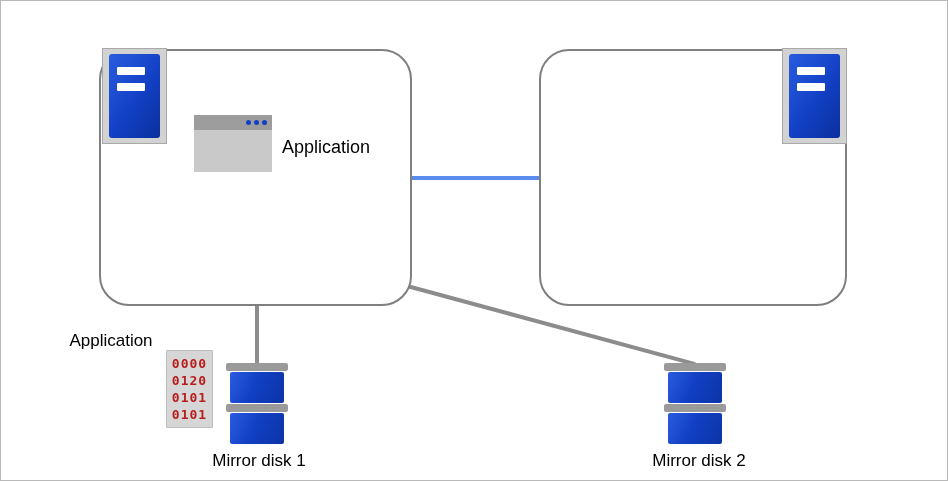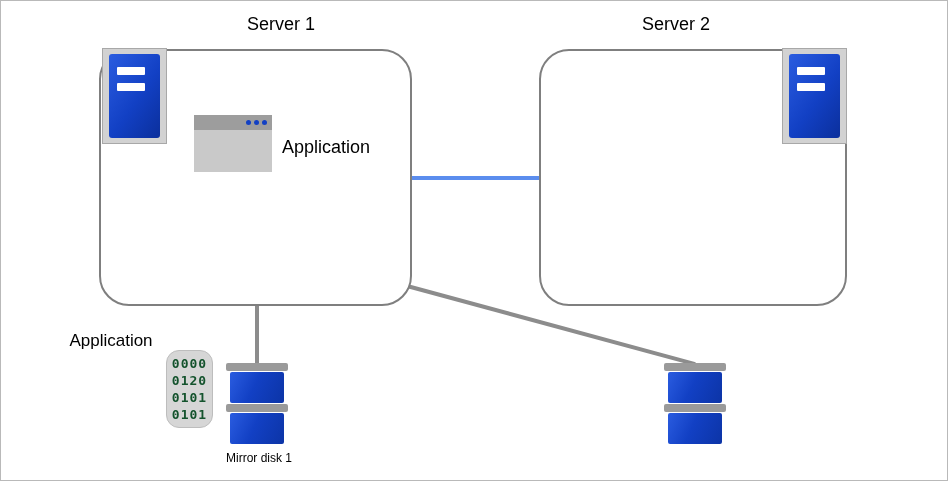--- a/index.html
+++ b/index.html
@@ -112,30 +112,30 @@
     color: #000000;
   }
 
   
   .binary-icon {
     position: absolute;
     left: 165px; top: 349px;
     width: 47px; height: 78px;
     background: #d6d6d6;
     border: 1px solid #bdbdbd;
-    border-radius: 13px;
+    border-radius: 1px;
     display: flex;
     flex-direction: column;
     justify-content: center;
     align-items: center;
     font-family: "DejaVu Sans Mono", monospace;
     font-weight: bold;
     font-size: 13px;
     line-height: 17px;
-    color: #14532d;
+    color: #b91c1c;
     letter-spacing: 1px;
   }
 
   .initial-data-label {
     position: absolute;
     left: 50px; top: 328px;
     width: 120px;
     text-align: center;
     font-size: 17px;
     line-height: 24px;
@@ -156,40 +156,38 @@
     margin: 1px auto 1px auto;
     border-radius: 2px;
     background: linear-gradient(115deg, #2a5ce0 0%, #1240c4 45%, #0c34a6 100%);
   }
 
   .disk-label {
     position: absolute;
     top: 450px;
     width: 140px;
     text-align: center;
-    font-size: 12px;
+    font-size: 17px;
     color: #000000;
   }
   .disk1-label { left: 188px; }
   .disk2-label { left: 628px; }
 </style>
 </head>
 <body>
 
 <div class="canvas">
 
   <div class="h-connector"></div>
   <div class="line v-line"></div>
   <div class="line diag-line"></div>
 
   <div class="server-box server1-box"></div>
   <div class="server-box server2-box"></div>
 
-  <div class="box-title server1-title">Server 1</div>
-  <div class="box-title server2-title">Server 2</div>
 
   <div class="server-icon server-icon-1">
     <div class="frame"></div>
     <div class="tower">
       <div class="bar bar1"></div>
       <div class="bar bar2"></div>
     </div>
   </div>
   <div class="server-icon server-icon-2">
     <div class="frame"></div>
@@ -226,14 +224,15 @@
     <div class="platter"></div>
   </div>
   <div class="disk-label disk1-label">Mirror disk 1</div>
 
   <div class="disk-icon disk-icon-2">
     <div class="cap"></div>
     <div class="platter"></div>
     <div class="cap"></div>
     <div class="platter"></div>
   </div>
+  <div class="disk-label disk2-label">Mirror disk 2</div>
 
 </div>
 
 </body></html>

